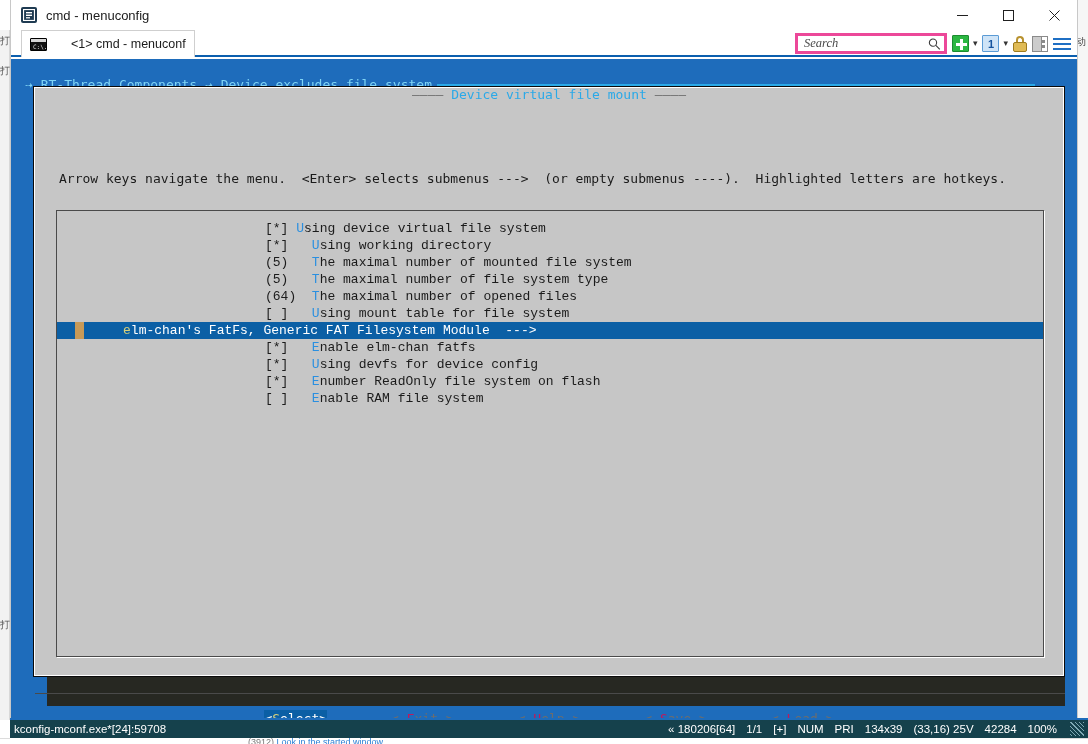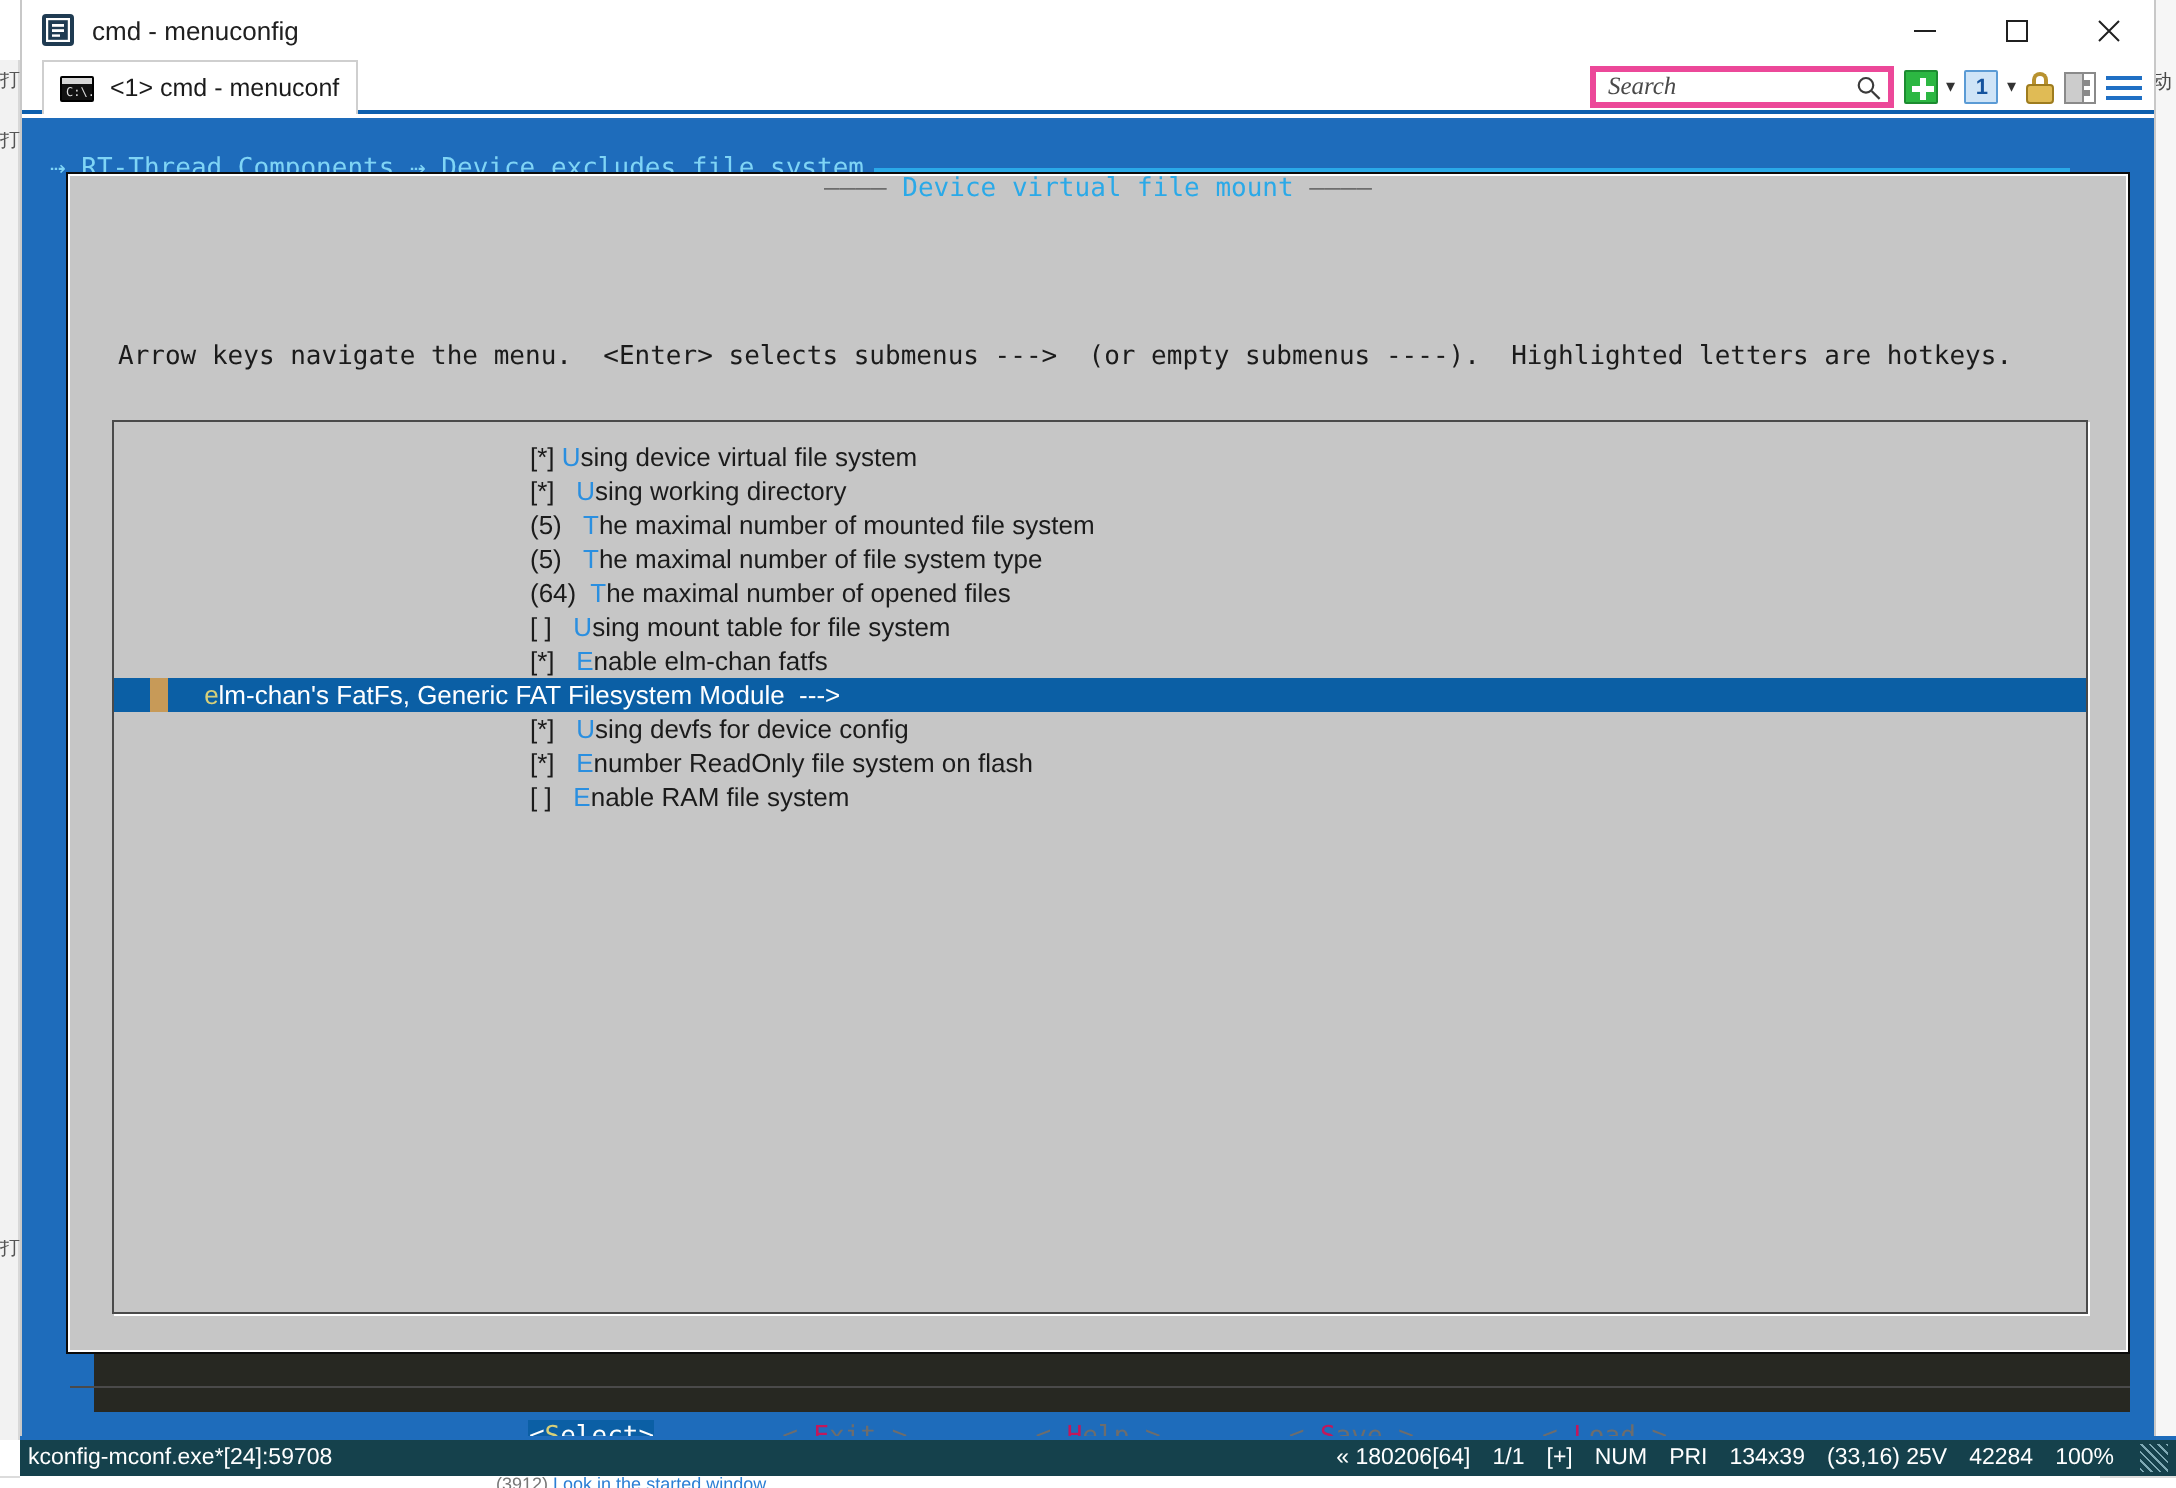--- a/index.html
+++ b/index.html
@@ -102,21 +102,21 @@
   .tab-icon::before {
     content: ""; position: absolute; left: 0; top: 0; right: 0; height: 3px;
     background: #d7d7d7;
   }
   .tab-icon-dots {
     position: absolute; left: 2px; top: 5px; font-size: 6px; color: #dddddd;
     line-height: 6px; letter-spacing: 0px;
     font-family: "DejaVu Sans Mono", monospace;
   }
   .tab-label {
-    margin-left: 8px; font-size: 12.5px; color: #1b1b1b; white-space: nowrap;
+    margin-left: 24px; font-size: 12.5px; color: #1b1b1b; white-space: nowrap;
   }
 
   
   .toolbar {
     position: absolute; right: 6px; top: 1px; height: 25px;
     display: flex; align-items: center; gap: 5px;
   }
   .search-box {
     width: 152px; height: 21px; border: 3px solid #ec4899; background: #fff;
     display: flex; align-items: center; padding: 0 3px 0 6px;
@@ -239,21 +239,21 @@
     border: 1px solid #4a4a4a;
     box-shadow: 1px 1px 0 0 #ffffff;
     overflow: hidden;
   }
   .menu-list {
     position: absolute; left: 0px; top: 9px; width: 100%;
   }
   .menu-row {
     height: 17px; line-height: 17px; white-space: pre;
     color: #1b1b1b; padding-left: 208px;
-    font-family: Liberation Sans, sans-serif; font-size: 13px;
+    font-family: Liberation Mono, monospace; font-size: 13px;
   }
   .menu-row .hot { color: #2a8fe0; }
   .menu-row.selected {
     background: #0b5fa5; color: #ffffff; padding-left: 0px;
     display: flex; align-items: center;
   }
   .menu-row.selected .cursor-cell {
     display: inline-block; width: 9px; height: 17px; background: #c79a58;
     margin-left: 18px; flex: 0 0 auto;
   }
@@ -411,22 +411,22 @@
         </div>
 
         <div class="listbox">
           <div class="menu-list" id="menu-list">
               <div class="menu-row"><span>[*] </span><span class="hot">U</span><span>sing device virtual file system</span></div>
               <div class="menu-row"><span>[*]   </span><span class="hot">U</span><span>sing working directory</span></div>
               <div class="menu-row"><span>(5)   </span><span class="hot">T</span><span>he maximal number of mounted file system</span></div>
               <div class="menu-row"><span>(5)   </span><span class="hot">T</span><span>he maximal number of file system type</span></div>
               <div class="menu-row"><span>(64)  </span><span class="hot">T</span><span>he maximal number of opened files</span></div>
               <div class="menu-row"><span>[ ]   </span><span class="hot">U</span><span>sing mount table for file system</span></div>
+              <div class="menu-row selected"><span class="cursor-cell"></span><span class="sel-text"><span>     </span><span class="hot-sel">e</span><span>lm-chan's FatFs, Generic FAT Filesystem Module  ---&gt;</span></span></div>
               <div class="menu-row"><span>[*]   </span><span class="hot">E</span><span>nable elm-chan fatfs</span></div>
-              <div class="menu-row selected"><span class="cursor-cell"></span><span class="sel-text"><span>     </span><span class="hot-sel">e</span><span>lm-chan's FatFs, Generic FAT Filesystem Module  ---&gt;</span></span></div>
               <div class="menu-row"><span>[*]   </span><span class="hot">U</span><span>sing devfs for device config</span></div>
               <div class="menu-row"><span>[*]   </span><span class="hot">E</span><span>number ReadOnly file system on flash</span></div>
               <div class="menu-row"><span>[ ]   </span><span class="hot">E</span><span>nable RAM file system</span></div>
             </div>
         </div>
 
         <div class="btnbar-sep"></div>
         <div class="dialog-buttons" id="dialog-buttons"><span class="dlg-btn active"><span>&lt;</span><span class="hot">S</span><span>elect&gt;</span></span><span class="btn-gap"></span><span class="dlg-btn"><span>&lt; </span><span class="hot">E</span><span>xit &gt;</span></span><span class="btn-gap"></span><span class="dlg-btn"><span>&lt; </span><span class="hot">H</span><span>elp &gt;</span></span><span class="btn-gap"></span><span class="dlg-btn"><span>&lt; </span><span class="hot">S</span><span>ave &gt;</span></span><span class="btn-gap"></span><span class="dlg-btn"><span>&lt; </span><span class="hot">L</span><span>oad &gt;</span></span></div>
       </div>
     </div>

